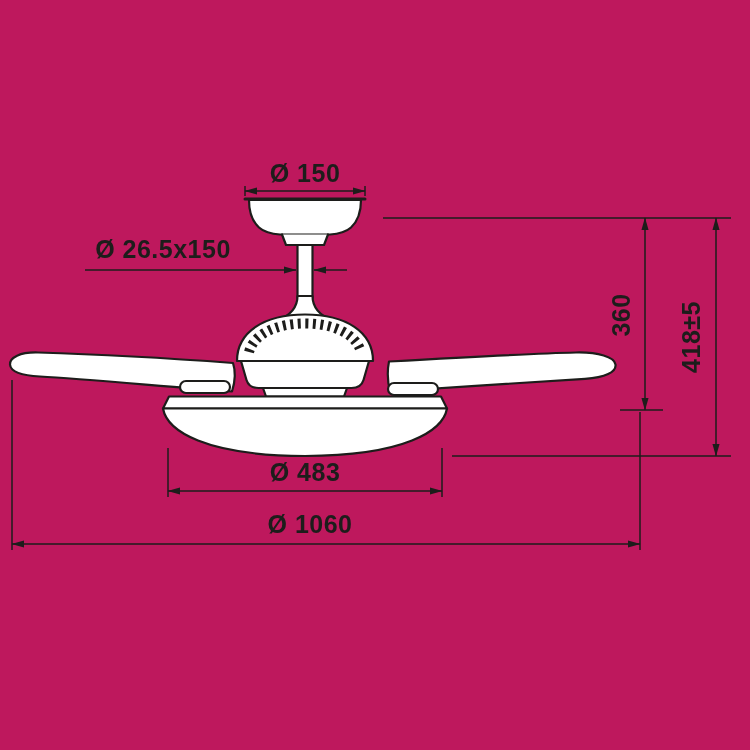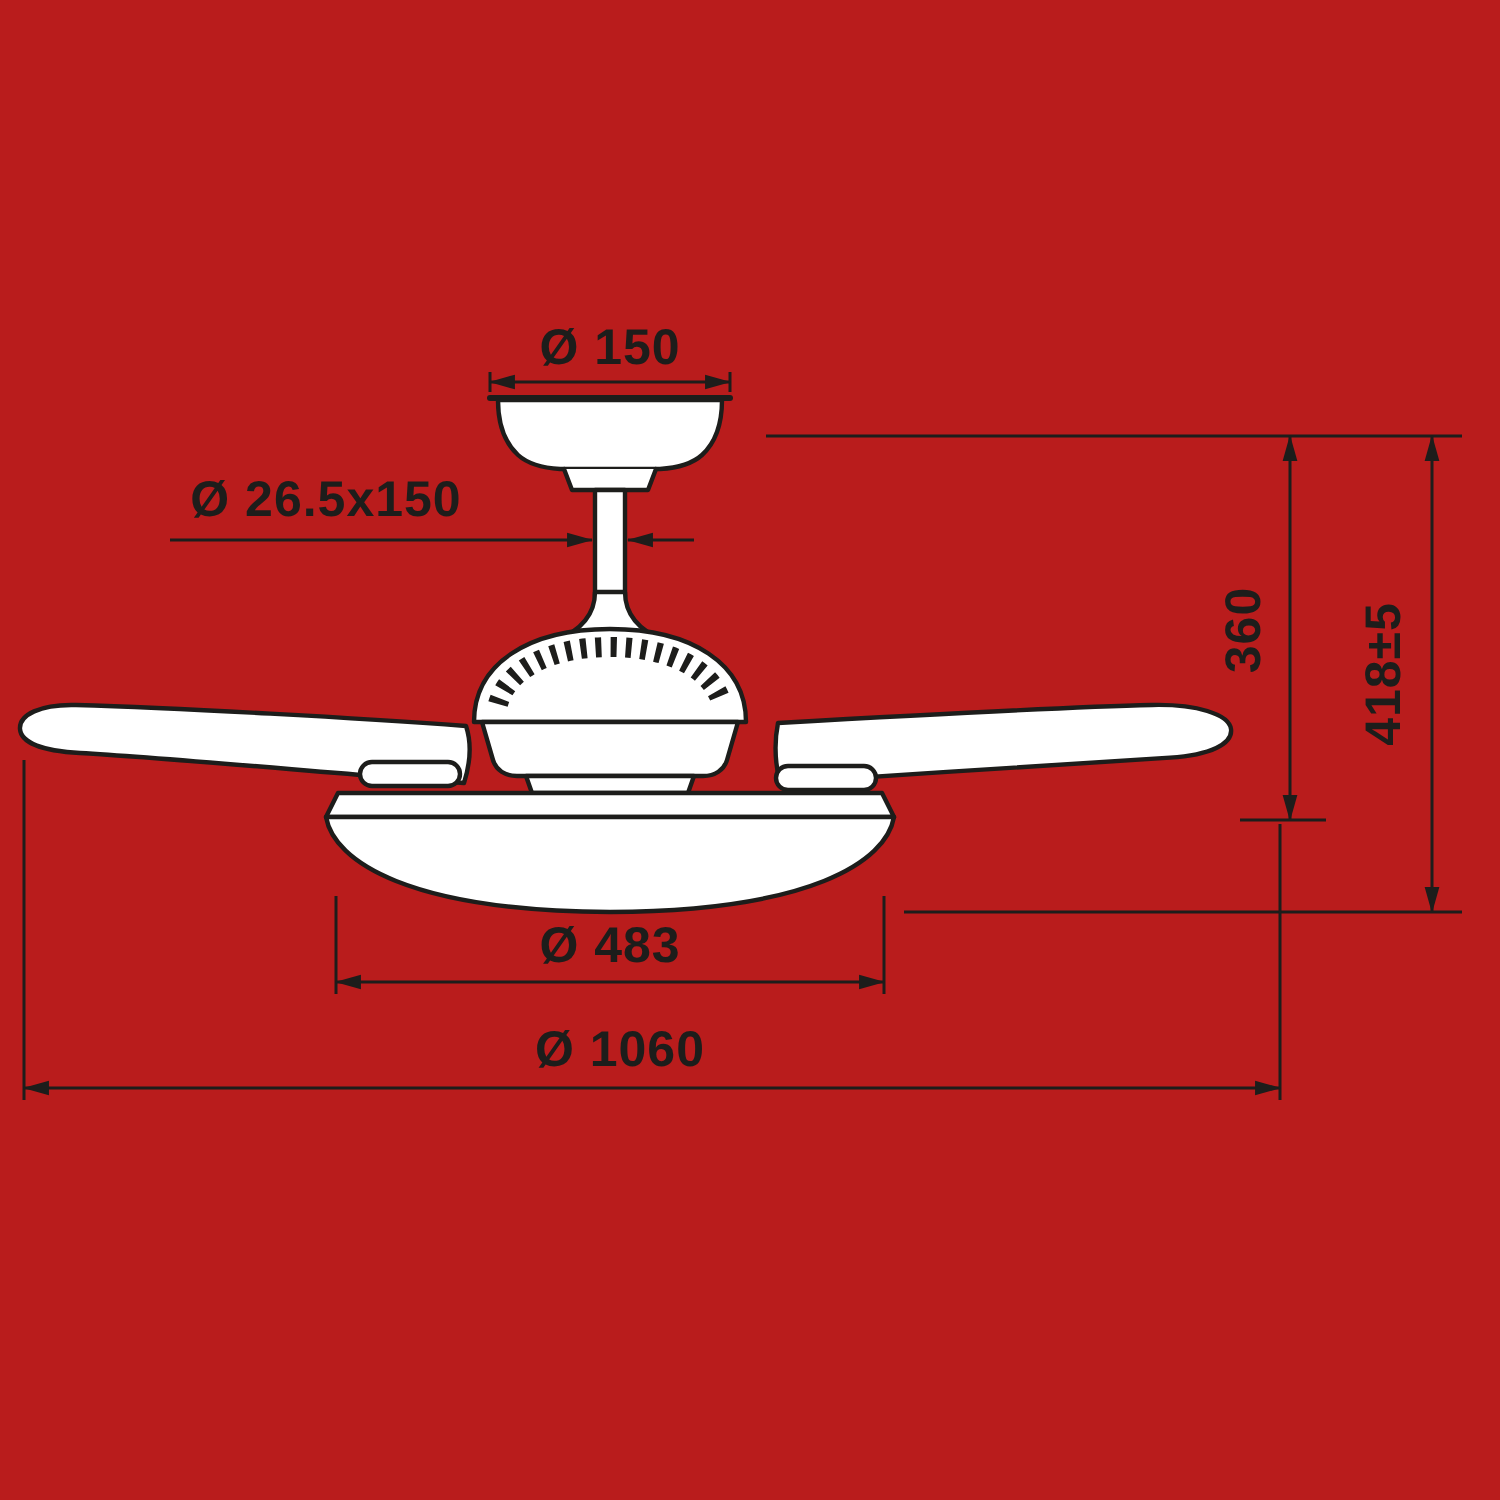--- a/index.html
+++ b/index.html
@@ -7,21 +7,21 @@
     padding: 0;
     width: 750px;
     height: 750px;
     background: #ffffff;
     font-family: "Liberation Sans", sans-serif;
   }
   .canvas {
     position: relative;
     width: 750px;
     height: 750px;
-    background: #b91c1c;
+    background: #be185d;
     overflow: hidden;
   }
   svg { display: block; }
   text {
     font-family: "Liberation Sans", sans-serif;
     font-weight: 600;
     letter-spacing: 0.5px;
   }
 </style>
 </head>

